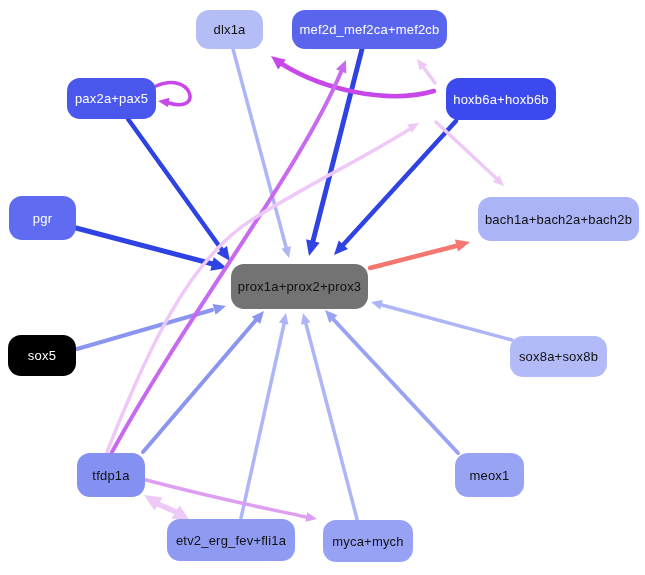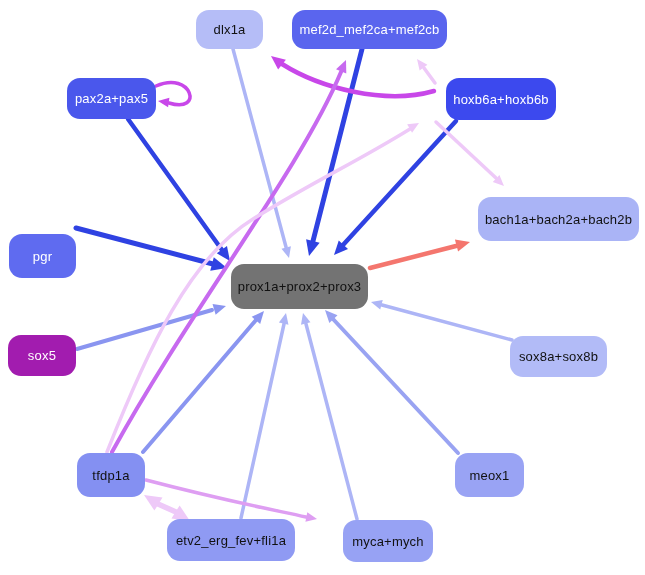--- a/index.html
+++ b/index.html
@@ -108,23 +108,23 @@
       <g>
         <path d="M146,480 C230,502 275,510 306,517" fill="none" stroke="#de9ef2" stroke-width="3.5" stroke-linecap="round"></path>
         <polygon points="317,519 305.41772013966687,521.7225171233476 307.28096997951883,512.1369276769813" fill="#de9ef2"></polygon>
       </g>
     </svg>
   <div class="node-layer">
       <div class="node" style="left: 196px; top: 10px; width: 67px; height: 39px; background: rgb(181, 189, 247); color: rgb(17, 17, 17);">dlx1a</div>
       <div class="node" style="left: 292px; top: 10px; width: 155px; height: 39px; background: rgb(90, 101, 238); color: rgb(255, 255, 255);">mef2d_mef2ca+mef2cb</div>
       <div class="node" style="left: 67px; top: 78px; width: 89px; height: 41px; background: rgb(74, 87, 236); color: rgb(255, 255, 255);">pax2a+pax5</div>
       <div class="node" style="left: 446px; top: 78px; width: 110px; height: 42px; background: rgb(60, 73, 238); color: rgb(255, 255, 255);">hoxb6a+hoxb6b</div>
-      <div class="node" style="left: 9px; top: 196px; width: 67px; height: 44px; background: rgb(95, 107, 240); color: rgb(255, 255, 255); margin-top: 38px;">pgr</div>
+      <div class="node" style="left: 9px; top: 196px; width: 67px; height: 44px; background: rgb(95, 107, 240); color: rgb(255, 255, 255);">pgr</div>
       <div class="node" style="left: 478px; top: 197px; width: 161px; height: 44px; background: rgb(170, 180, 246); color: rgb(17, 17, 17);">bach1a+bach2a+bach2b</div>
       <div class="node" style="left: 231px; top: 264px; width: 137px; height: 45px; background: #737373; color: rgb(17, 17, 17);">prox1a+prox2+prox3</div>
-      <div class="node" style="left: 8px; top: 335px; width: 68px; height: 41px; background: #a21caf; color: rgb(255, 255, 255);">sox5</div>
+      <div class="node" style="left: 8px; top: 335px; width: 68px; height: 41px; background: #000000; color: rgb(255, 255, 255);">sox5</div>
       <div class="node" style="left: 510px; top: 336px; width: 97px; height: 41px; background: rgb(178, 187, 247); color: rgb(17, 17, 17);">sox8a+sox8b</div>
       <div class="node" style="left: 77px; top: 453px; width: 68px; height: 44px; background: rgb(132, 144, 242); color: rgb(17, 17, 17);">tfdp1a</div>
       <div class="node" style="left: 455px; top: 453px; width: 69px; height: 44px; background: rgb(153, 163, 244); color: rgb(17, 17, 17);">meox1</div>
       <div class="node" style="left: 167px; top: 519px; width: 128px; height: 42px; background: rgb(143, 154, 243); color: rgb(17, 17, 17);">etv2_erg_fev+fli1a</div>
-      <div class="node" style="left: 323px; top: 520px; width: 90px; height: 42px; background: rgb(151, 162, 244); color: rgb(17, 17, 17); margin-left: 20px;">myca+mych</div>
+      <div class="node" style="left: 323px; top: 520px; width: 90px; height: 42px; background: rgb(151, 162, 244); color: rgb(17, 17, 17);">myca+mych</div>
     </div>
 </div>
 
 </body></html>

